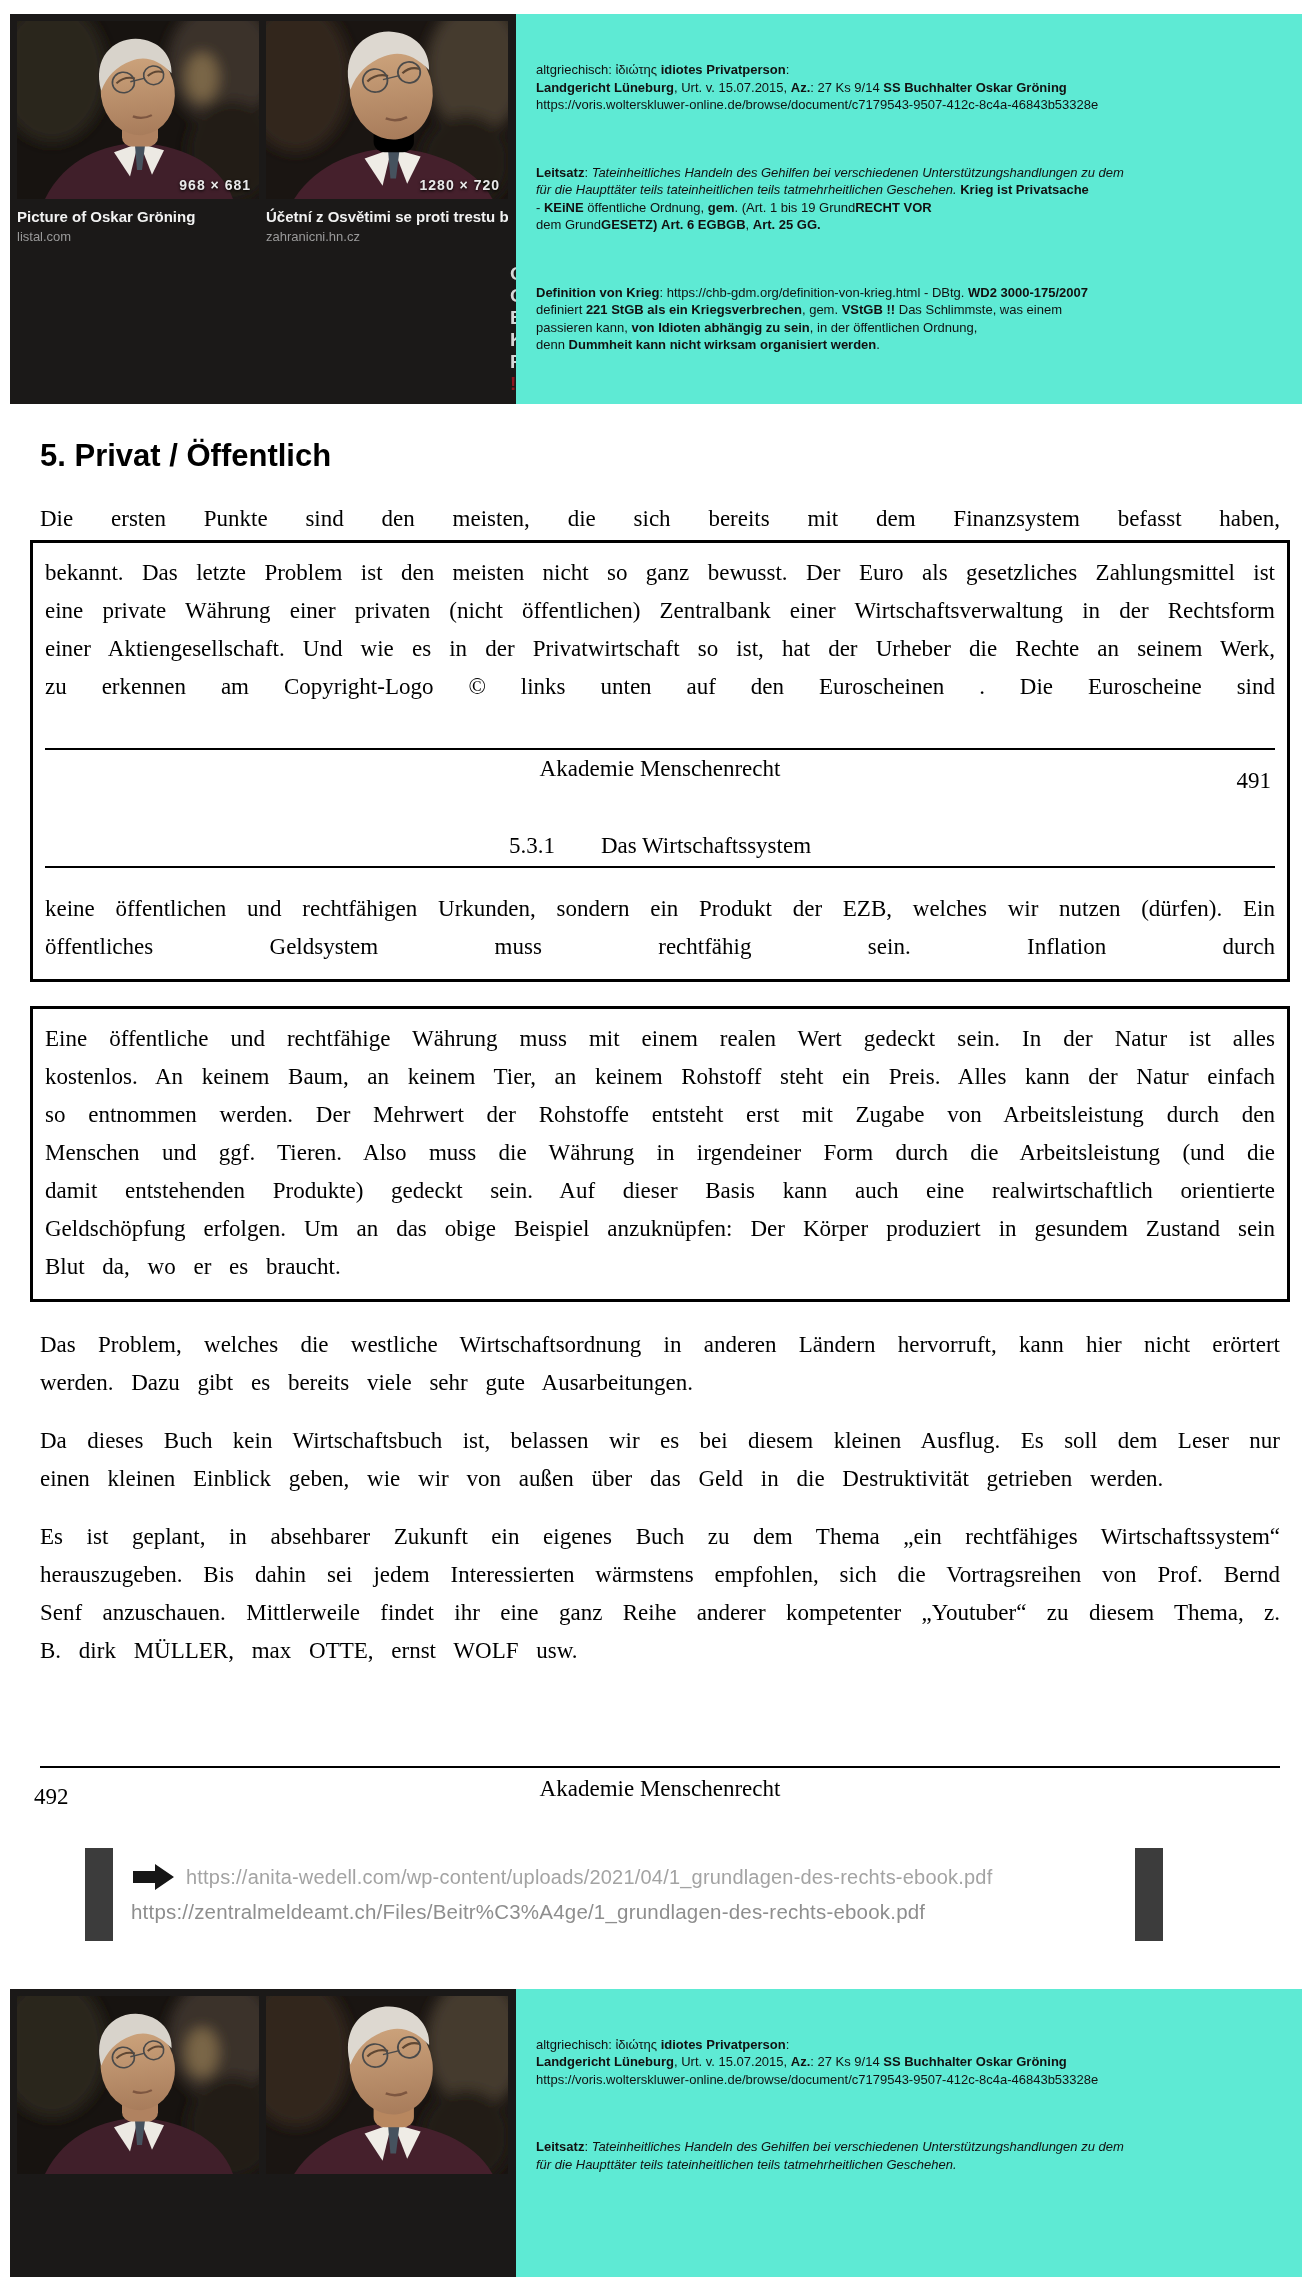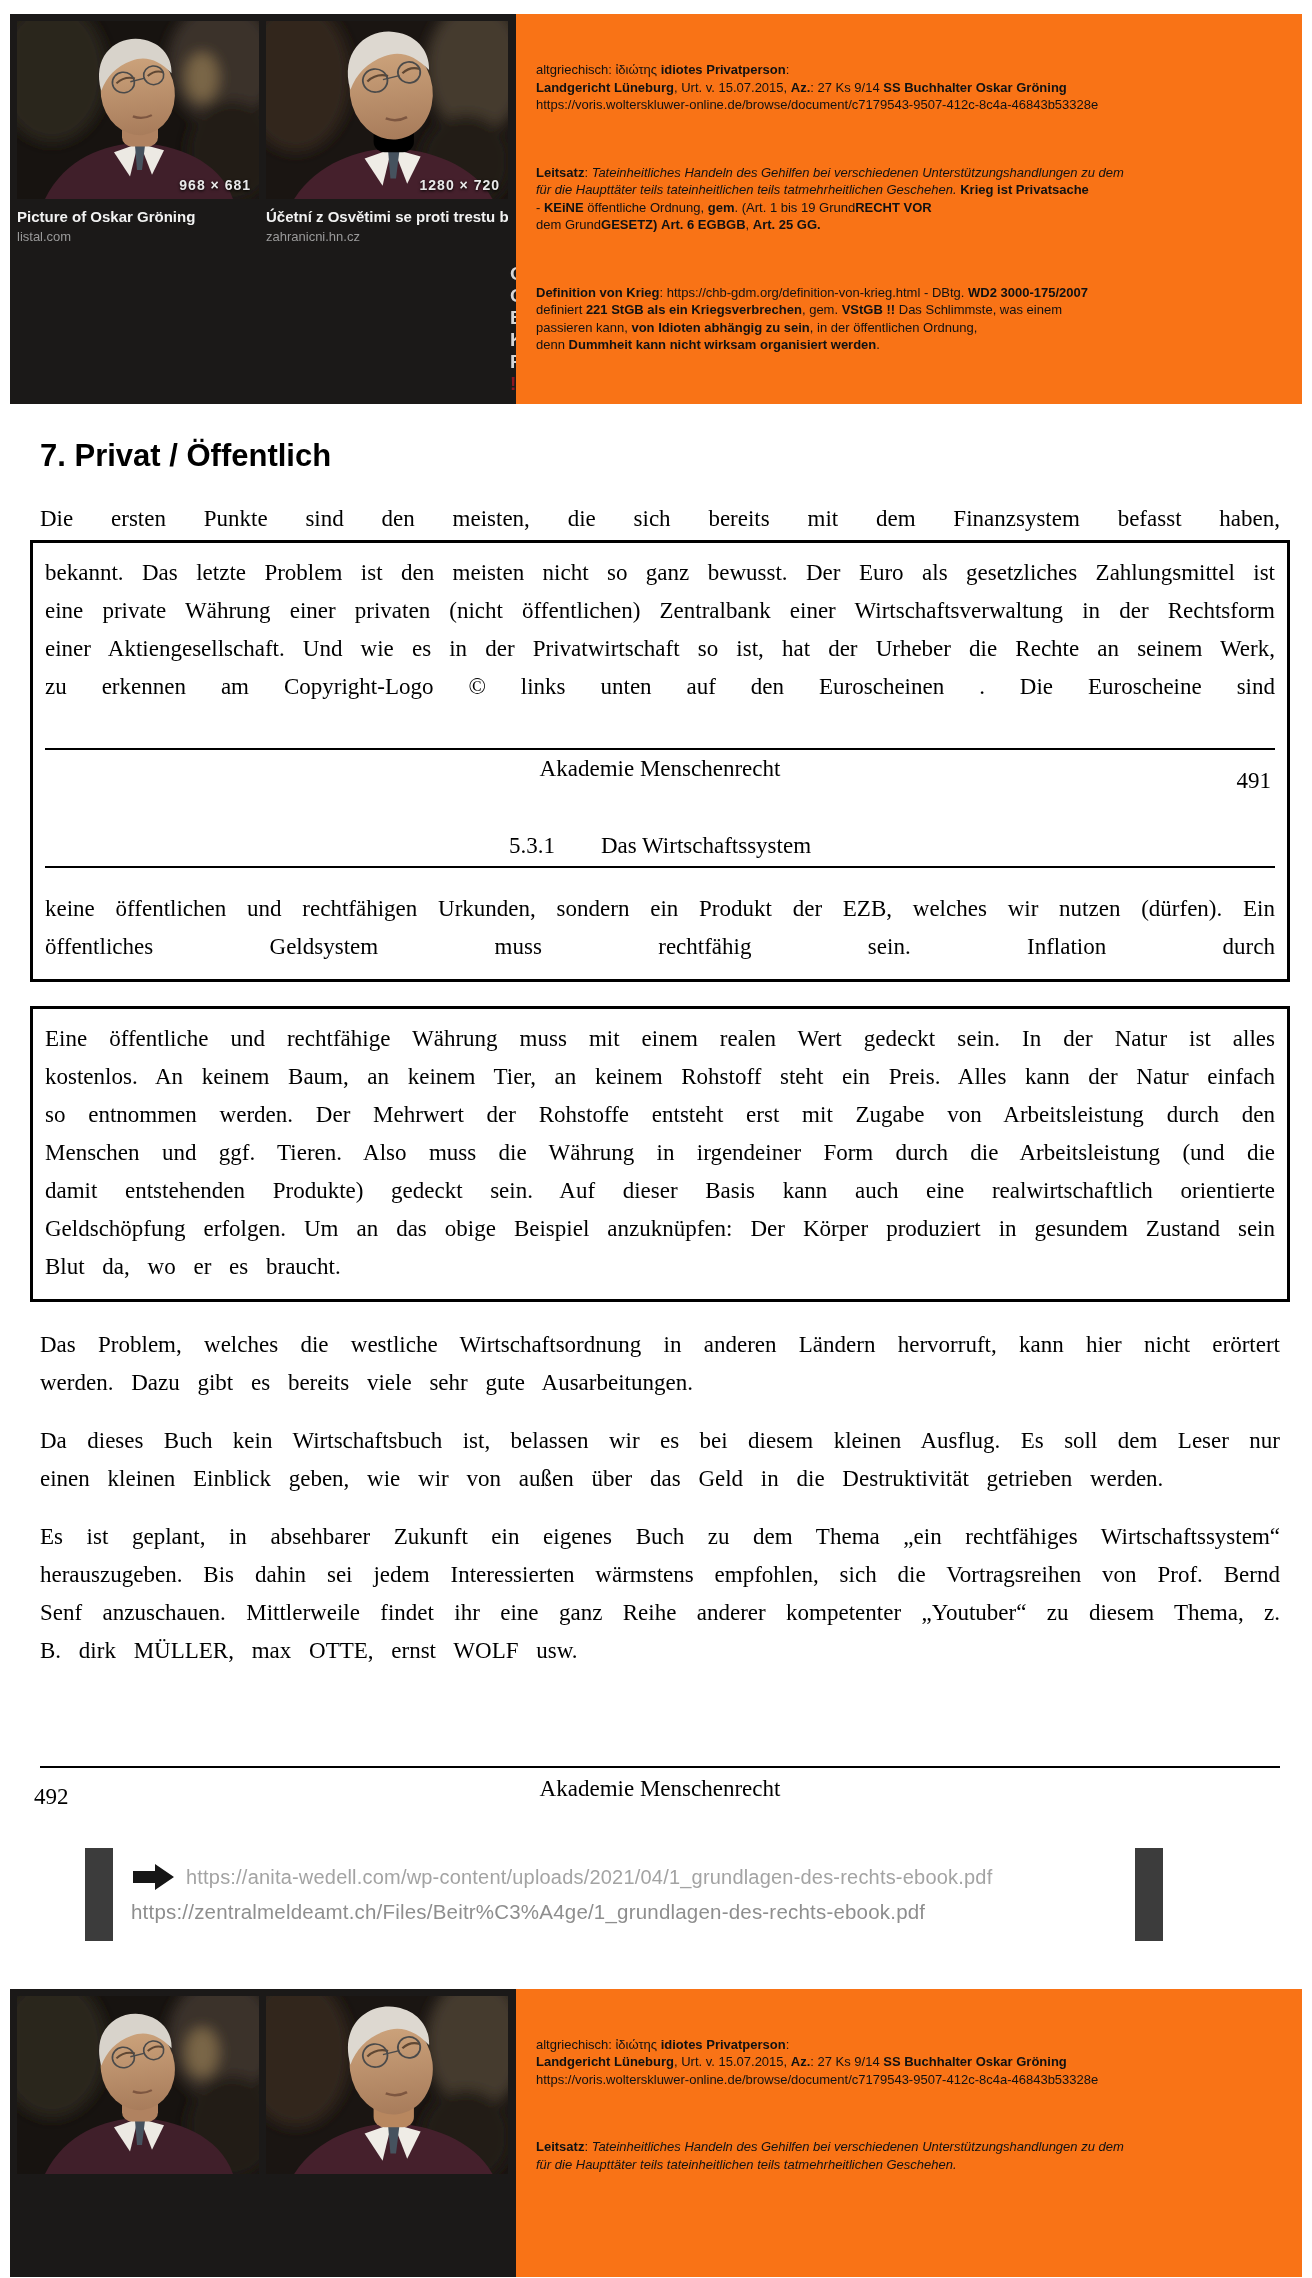--- a/index.html
+++ b/index.html
@@ -15,21 +15,21 @@
   .photo-col{width:242px;}
   .photo{position:relative;width:242px;height:178px;overflow:hidden;background:#111;}
   .photo svg{display:block;width:100%;height:100%;}
   .size-label{position:absolute;right:8px;bottom:6px;font-size:14px;font-weight:600;color:#e9e9e9;
               letter-spacing:1px;text-shadow:0 1px 3px #000;}
   .cap-title{font-size:15px;line-height:19px;font-weight:700;color:#f2f2f2;margin-top:8px;
              white-space:nowrap;overflow:hidden;}
   .cap-src{font-size:13px;line-height:16px;color:#9a9a9a;margin-top:3px;}
   .banner{margin-top:auto;font-size:19px;font-weight:700;color:#d6d6d6;padding:10px 2px 9px 2px;}
   .redline{height:5px;background:#7b0d1b;margin:0 -7px;}
-  .shot-right{flex:1;background:#f97316;padding:12px 0 0 20px;font-size:13px;line-height:17.5px;
+  .shot-right{flex:1;background:#5eead4;padding:12px 0 0 20px;font-size:13px;line-height:17.5px;
               color:#111;white-space:pre-wrap;}
   .shot-right p{margin:0 0 15px 0;}
 
   
   .doc{margin:34px 22px 0 30px;font-family:"Liberation Serif",serif;}
   .doc-heading{font-family:"Liberation Sans",sans-serif;font-weight:700;font-size:31px;
                margin:0 0 26px 10px;}
   .p{font-size:23px;line-height:38px;text-align:justify;word-spacing:12px;margin:0 10px 20px;}
   .jall{text-align-last:justify;}
   .intro{margin-bottom:2px;}
@@ -150,21 +150,21 @@
 - </span><span class="b">KEiNE</span><span> öffentliche Ordnung, </span><span class="b">gem</span><span>. (Art. 1 bis 19 Grund</span><span class="b">RECHT VOR</span><span>
 dem Grund</span><span class="b">GESETZ)</span><span> </span><span class="b">Art. 6 EGBGB</span><span>, </span><span class="b">Art. 25 GG.</span></p>
     <p><span class="b">Definition von Krieg</span><span>: https://chb-gdm.org/definition-von-krieg.html - DBtg. </span><span class="b">WD2 3000-175/2007</span><span>
 definiert </span><span class="b">221 StGB als ein Kriegsverbrechen</span><span>, gem. </span><span class="b">VStGB !!</span><span> Das Schlimmste, was einem
 passieren kann, </span><span class="b">von Idioten abhängig zu sein</span><span>, in der öffentlichen Ordnung,
 denn </span><span class="b">Dummheit kann nicht wirksam organisiert werden</span><span>.</span></p>
   </div>
 </div>
 
 <div class="doc">
-  <div class="doc-heading">7. Privat / Öffentlich</div>
+  <div class="doc-heading">5. Privat / Öffentlich</div>
 
   <div class="p jall intro">Die ersten Punkte sind den meisten, die sich bereits mit dem Finanzsystem befasst haben,</div>
 
   <div class="box">
     <div class="p jall">bekannt. Das letzte Problem ist den meisten nicht so ganz bewusst. Der Euro als gesetzliches Zahlungsmittel ist eine private Währung einer privaten (nicht öffentlichen) Zentralbank einer Wirtschaftsverwaltung in der Rechtsform einer Aktiengesellschaft. Und wie es in der Privatwirtschaft so ist, hat der Urheber die Rechte an seinem Werk, zu erkennen am Copyright-Logo © links unten auf den Euroscheinen . Die Euroscheine sind</div>
     <div class="sp34"></div>
     <div class="hr"></div>
     <div class="runhead">
       <span>Akademie Menschenrecht</span>
       <span class="pg">491</span>

